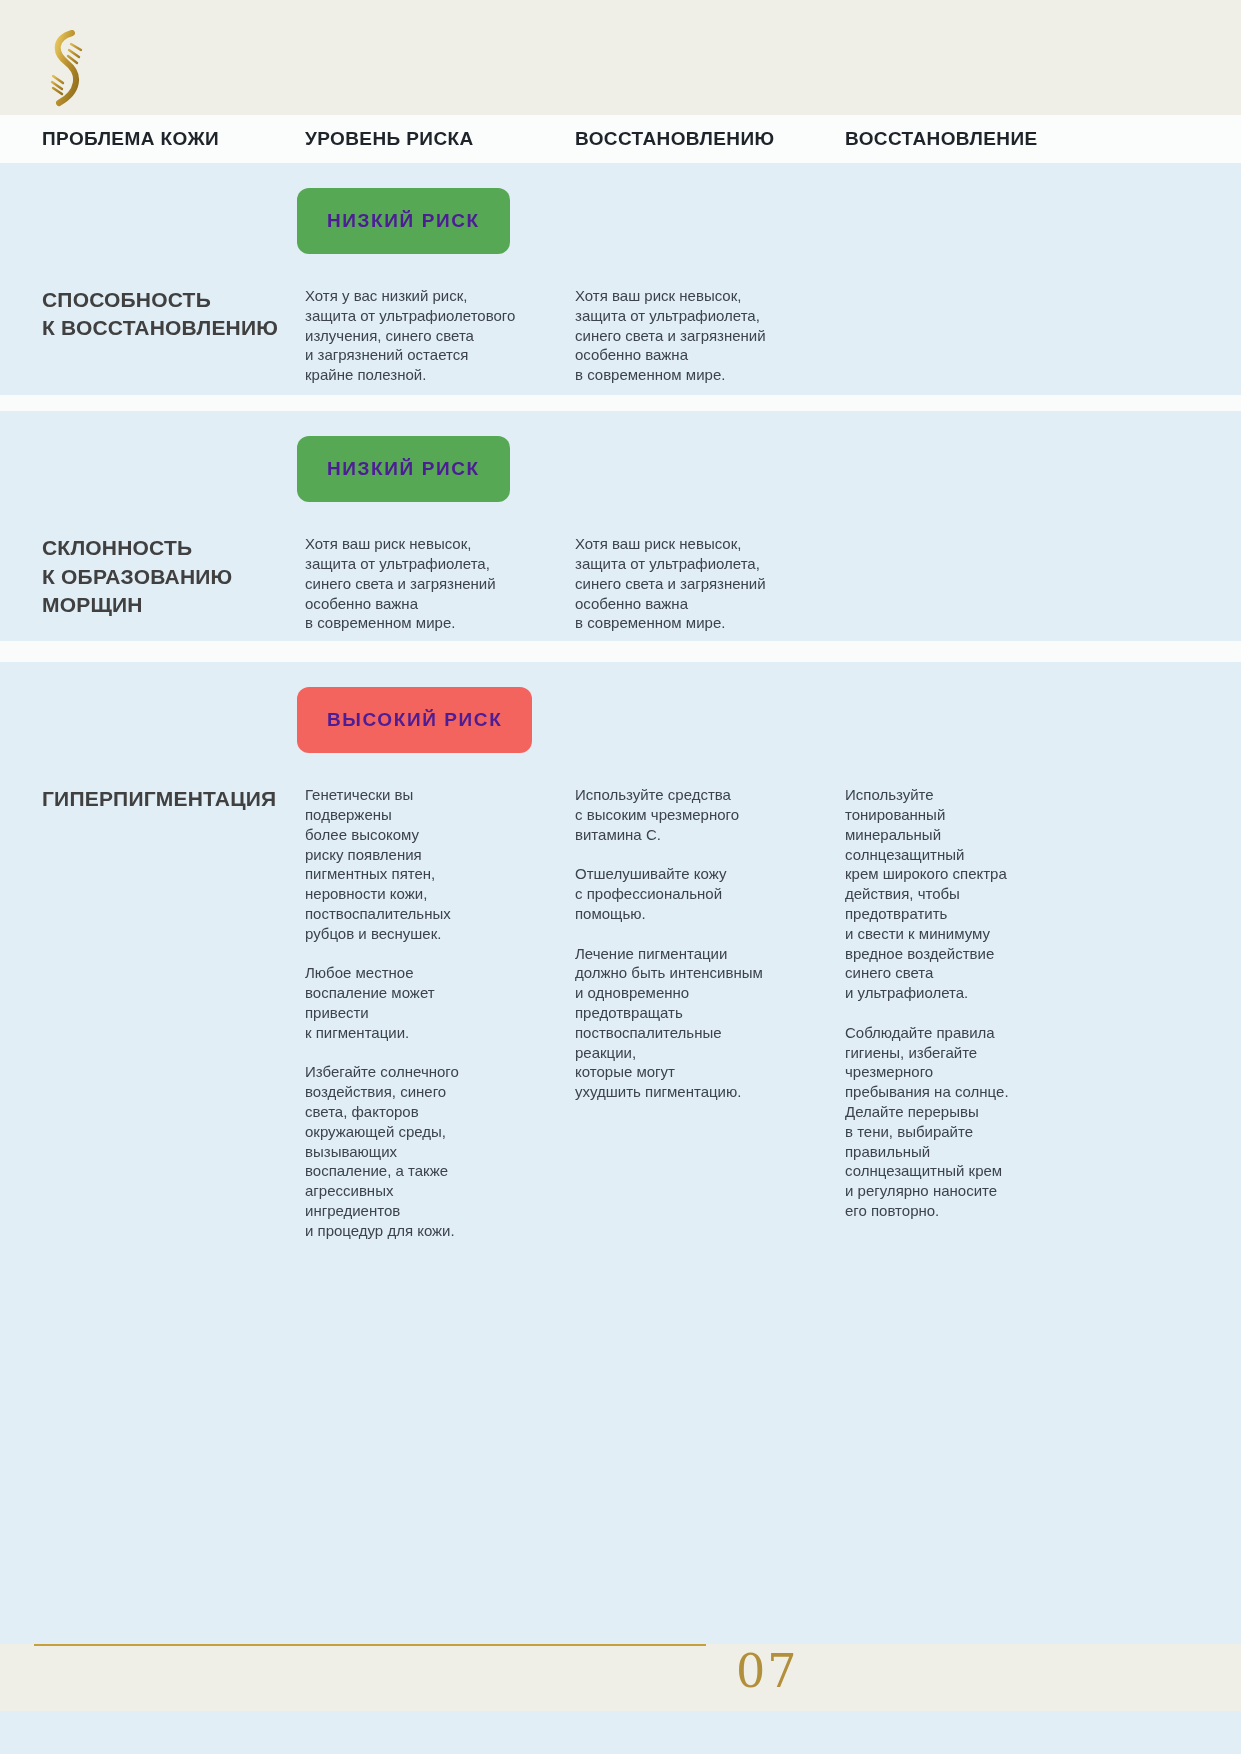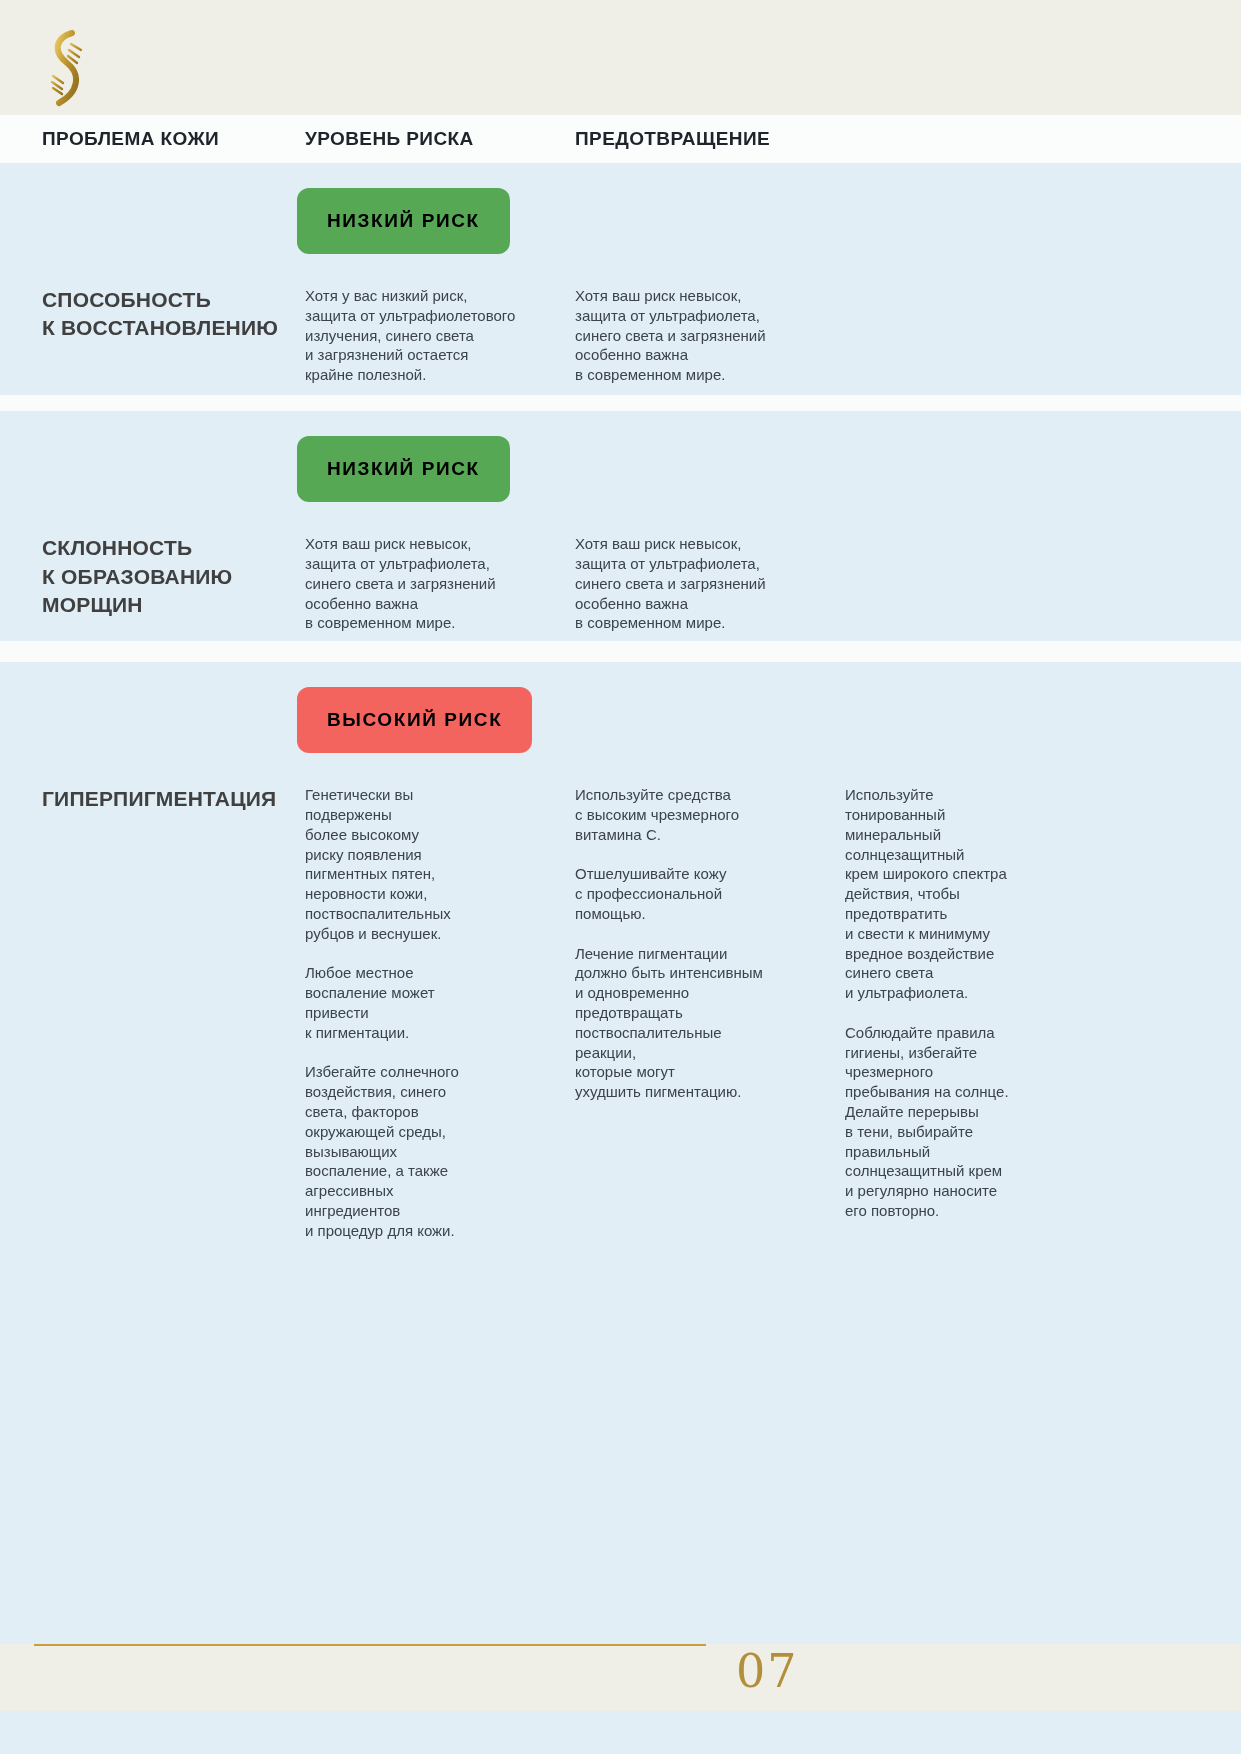--- a/index.html
+++ b/index.html
@@ -39,21 +39,21 @@
   .panel.p2{height:255px;}
   .panel.p3{height:1109px;}
   .gap{background:#fafbfb;}
   .gap.g1{height:18px;}
   .gap.g2{height:24px;}
 
   .badge-wrap{grid-column:2;grid-row:1;}
   .risk-badge{
     display:inline-block;margin-left:-8px;
     padding:22px 30px;border-radius:12px;
-    color:#000000;font-size:19px;font-weight:800;letter-spacing:1.6px;
+    color:#4c1d95;font-size:19px;font-weight:800;letter-spacing:1.6px;
     white-space:nowrap;
   }
 
   .cell{grid-row:2;margin-top:32px;}
   .cell.c1{grid-column:1;}
   .cell.c2{grid-column:2;}
   .cell.c3{grid-column:3;}
   .cell.c4{grid-column:4;}
 
   .problem-title{
@@ -92,21 +92,22 @@
       </defs>
       <path d="M27 3 C10 8 8 22 22 33 C36 44 34 62 14 73" fill="none" stroke="url(#goldg)" stroke-width="6" stroke-linecap="round"></path>
       <path d="M26 14 L36 20 M24 20 L34 27 M23 26 L32 33" fill="none" stroke="url(#goldg)" stroke-width="2.4" stroke-linecap="round"></path>
       <path d="M8 46 L18 53 M7 52 L17 59 M8 58 L17 64" fill="none" stroke="url(#goldg)" stroke-width="2.4" stroke-linecap="round"></path>
     </svg>
   </div>
 
   <div class="header-band">
     <div class="col-label">ПРОБЛЕМА КОЖИ</div>
     <div class="col-label">УРОВЕНЬ РИСКА</div>
-    <div class="col-label">ПРЕДОТВРАЩЕНИЕ</div>
+    <div class="col-label">ВОССТАНОВЛЕНИЮ</div>
+    <div class="col-label">ВОССТАНОВЛЕНИЕ</div>
   </div>
 
   <div class="panel p1">
     <div class="badge-wrap">
       <span class="risk-badge" style="background: rgb(87, 168, 85);">НИЗКИЙ РИСК</span>
     </div>
     <div class="cell c1 problem-title">СПОСОБНОСТЬ
 К ВОССТАНОВЛЕНИЮ</div>
     <div class="cell c2 body-text">Хотя у вас низкий риск,
 защита от ультрафиолетового

